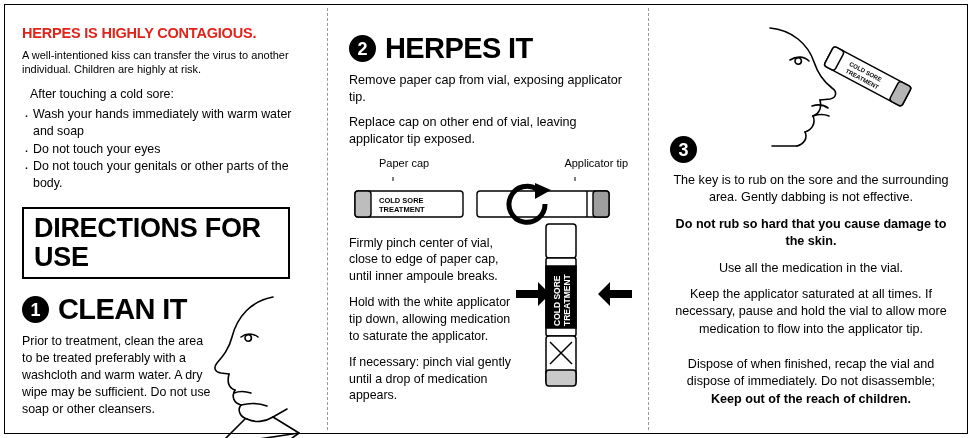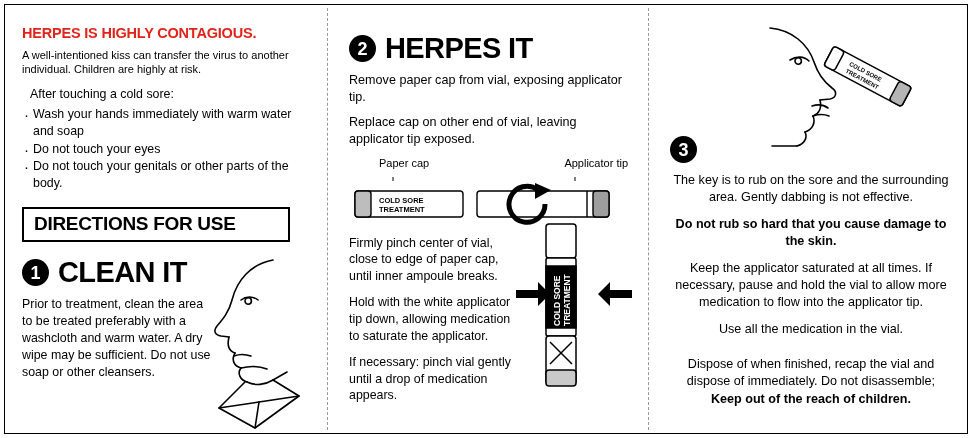--- a/index.html
+++ b/index.html
@@ -96,21 +96,21 @@
 
   .directions-box {
     border: 2px solid #000;
     margin: 12px 0 0 0;
     padding: 5px 10px 6px 10px;
     display: inline-block;
     width: 268px;
     box-sizing: border-box;
   }
   .directions-box .txt {
-    font-size: 19px;
+    font-size: 27px;
     font-weight: bold;
     letter-spacing: -0.3px;
     line-height: 1.05;
   }
 
   .step-head {
     display: flex;
     align-items: center;
     gap: 9px;
     margin: 16px 0 9px 0;
@@ -353,21 +353,21 @@
       </svg>
     </div>
 
     <div class="step-head big" style="margin-top:118px;">
       <div class="step-num">3</div>
     </div>
 
     <div class="p3-text">
       <p>The key is to rub on the sore and the surrounding area. Gently dabbing is not effective.</p>
       <p class="b">Do not rub so hard that you cause damage to the skin.</p>
+      <p>Use all the medication in the vial.</p>
       <p>Keep the applicator saturated at all times. If necessary, pause and hold the vial to allow more medication to flow into the applicator tip.</p>
-      <p>Use all the medication in the vial.</p>
       <p style="margin-top:18px;">
         <span>Dispose of when finished, recap the vial and dispose of immediately. Do not disassemble;</span>
         <span class="b">Keep out of the reach of children.</span>
       </p>
     </div>
   </div>
 </div>
 
 </body></html>

